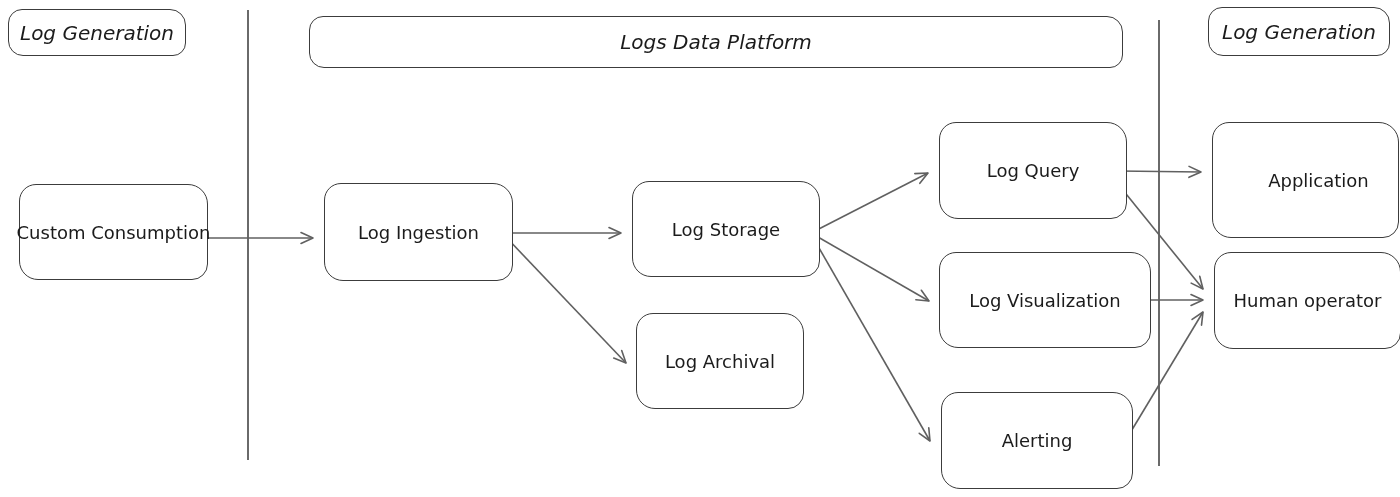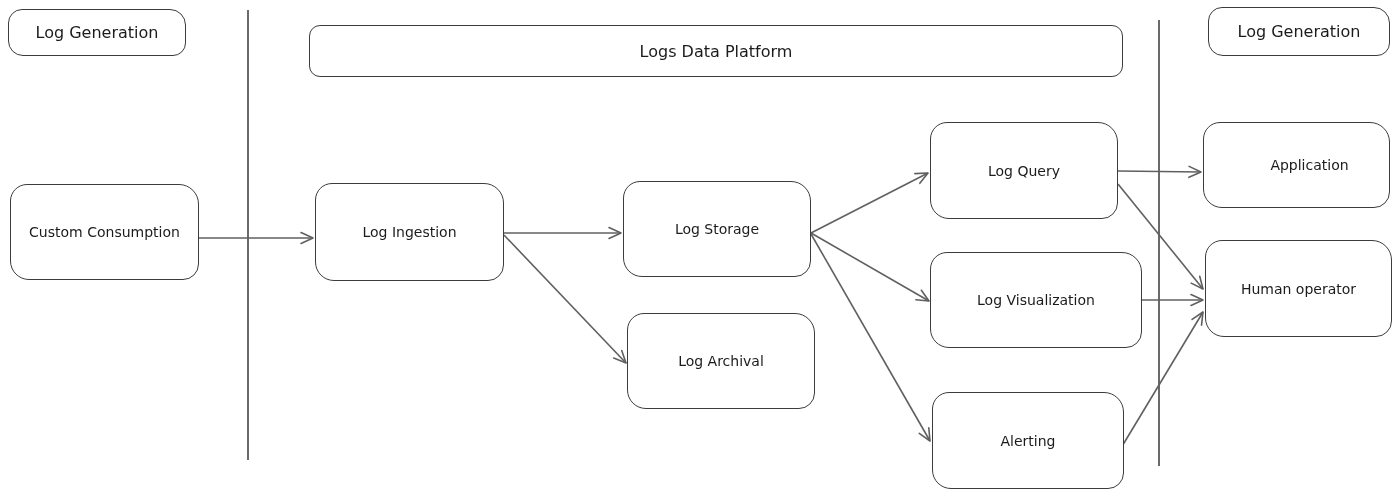--- a/index.html
+++ b/index.html
@@ -27,41 +27,43 @@
     background: #ffffff;
     border: 1.6px solid #3c3c3c;
     display: flex;
     align-items: center;
     justify-content: center;
     color: #1b1b1b;
     z-index: 2;
     white-space: nowrap;
   }
   .node {
-    font-size: 14px;
+    font-size: 18px;
     border-radius: 17px 20px 16px 19px;
+    margin-left: 9px;
   }
   .section-label {
-    font-size: 16px;
+    font-size: 20px;
     border-radius: 14px 16px 13px 15px;
+    font-style: italic;
   }
   
   #sec-log-generation     { left: 8px;    top: 9px;  width: 178px; height: 47px; }
-  #sec-logs-data-platform { left: 309px;  top: 25px;  width: 814px; height: 52px; border-radius: 11px; }
+  #sec-logs-data-platform { left: 309px;  top: 16px;  width: 814px; height: 52px; }
   #sec-log-consumption    { left: 1208px; top: 7px;  width: 182px; height: 49px; }
   
   #node-custom-application { left: 10px;   top: 184px; width: 189px; height: 96px; }
   #node-log-ingestion      { left: 315px;  top: 183px; width: 189px; height: 98px; }
   #node-log-storage        { left: 623px;  top: 181px; width: 188px; height: 96px; }
-  #node-log-archival       { left: 627px;  top: 313px; width: 188px; height: 96px; }
+  #node-log-archival       { left: 627px;  top: 313px; width: 168px; height: 96px; }
   #node-log-query          { left: 930px;  top: 122px; width: 188px; height: 97px; }
   #node-log-visualization  { left: 930px;  top: 252px; width: 212px; height: 96px; }
   #node-alerting           { left: 932px;  top: 392px; width: 192px; height: 97px; }
-  #node-application        { left: 1203px; top: 122px; width: 187px; height: 86px; padding-left: 26px; }
-  #node-human-operator     { left: 1205px; top: 240px; width: 187px; height: 97px; }
+  #node-application        { left: 1203px; top: 122px; width: 187px; height: 116px; padding-left: 26px; }
+  #node-human-operator     { left: 1205px; top: 252px; width: 187px; height: 97px; }
 </style>
 </head>
 <body>
 
 <div id="canvas">
 
   <svg id="edges-svg" width="1400" height="497" viewBox="0 0 1400 497" fill="none" xmlns="http://www.w3.org/2000/svg">
     <defs>
       <marker id="ah" markerWidth="18" markerHeight="16" refX="15" refY="8" orient="auto" markerUnits="userSpaceOnUse">
         <path d="M3,2.5 L15,8 L3,13.5" fill="none" stroke="#606060" stroke-width="1.6" stroke-linecap="round" stroke-linejoin="round"></path>

